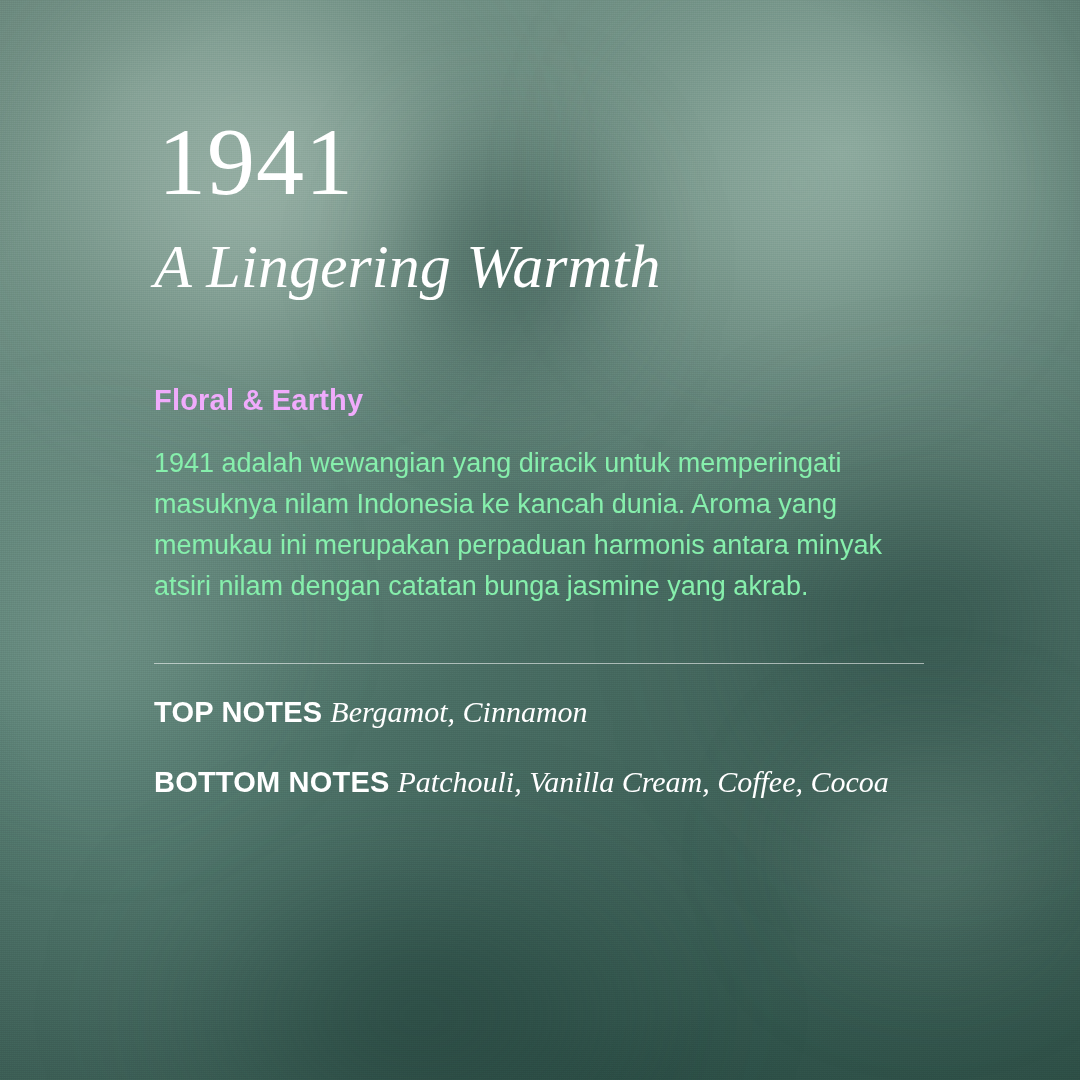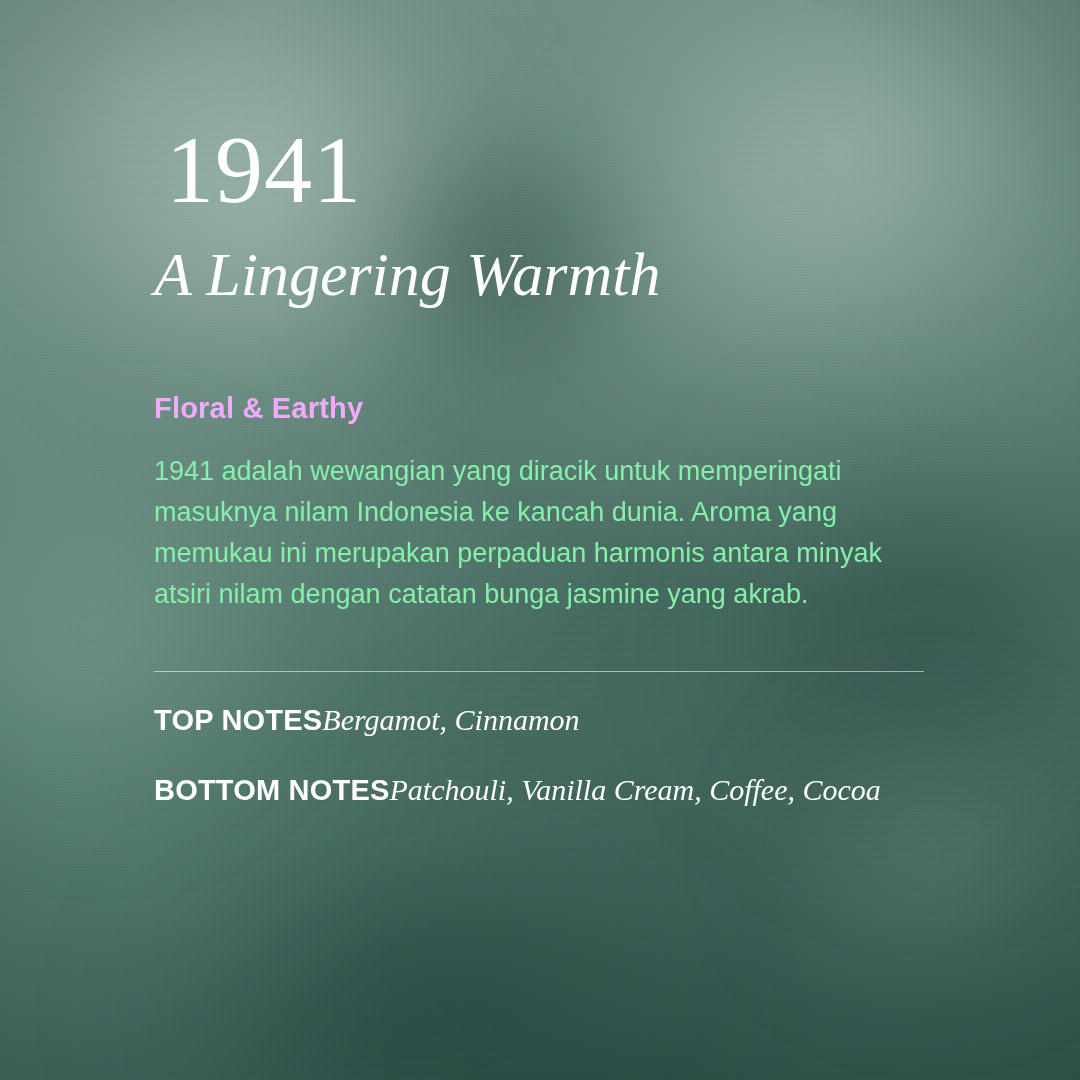--- a/index.html
+++ b/index.html
@@ -122,21 +122,21 @@
     height: 1080px;
     color: #ffffff;
   }
 
   .year {
     font-family: "Liberation Serif", serif;
     font-weight: 400;
     font-size: 96px;
     line-height: 1;
     letter-spacing: 1px;
-    margin: 12px;
+    margin: 4px;
     padding-top: 110px;
     color: #ffffff;
   }
 
   .subtitle {
     font-family: "Liberation Serif", serif;
     font-style: italic;
     font-weight: 400;
     font-size: 62px;
     line-height: 1.1;
@@ -182,21 +182,21 @@
     font-weight: bold;
     font-size: 29px;
     letter-spacing: 0.2px;
     color: #ffffff;
   }
   .note-value {
     font-family: "Liberation Serif", serif;
     font-style: italic;
     font-size: 30px;
     color: #ffffff;
-    margin-left: 0;
+    margin-left: 8px;
     line-height: 1.45;
   }
 </style>
 </head>
 <body>
 
 <div class="card">
 
   <div class="bg-base"></div>
   <div class="bg-blob-a"></div>

